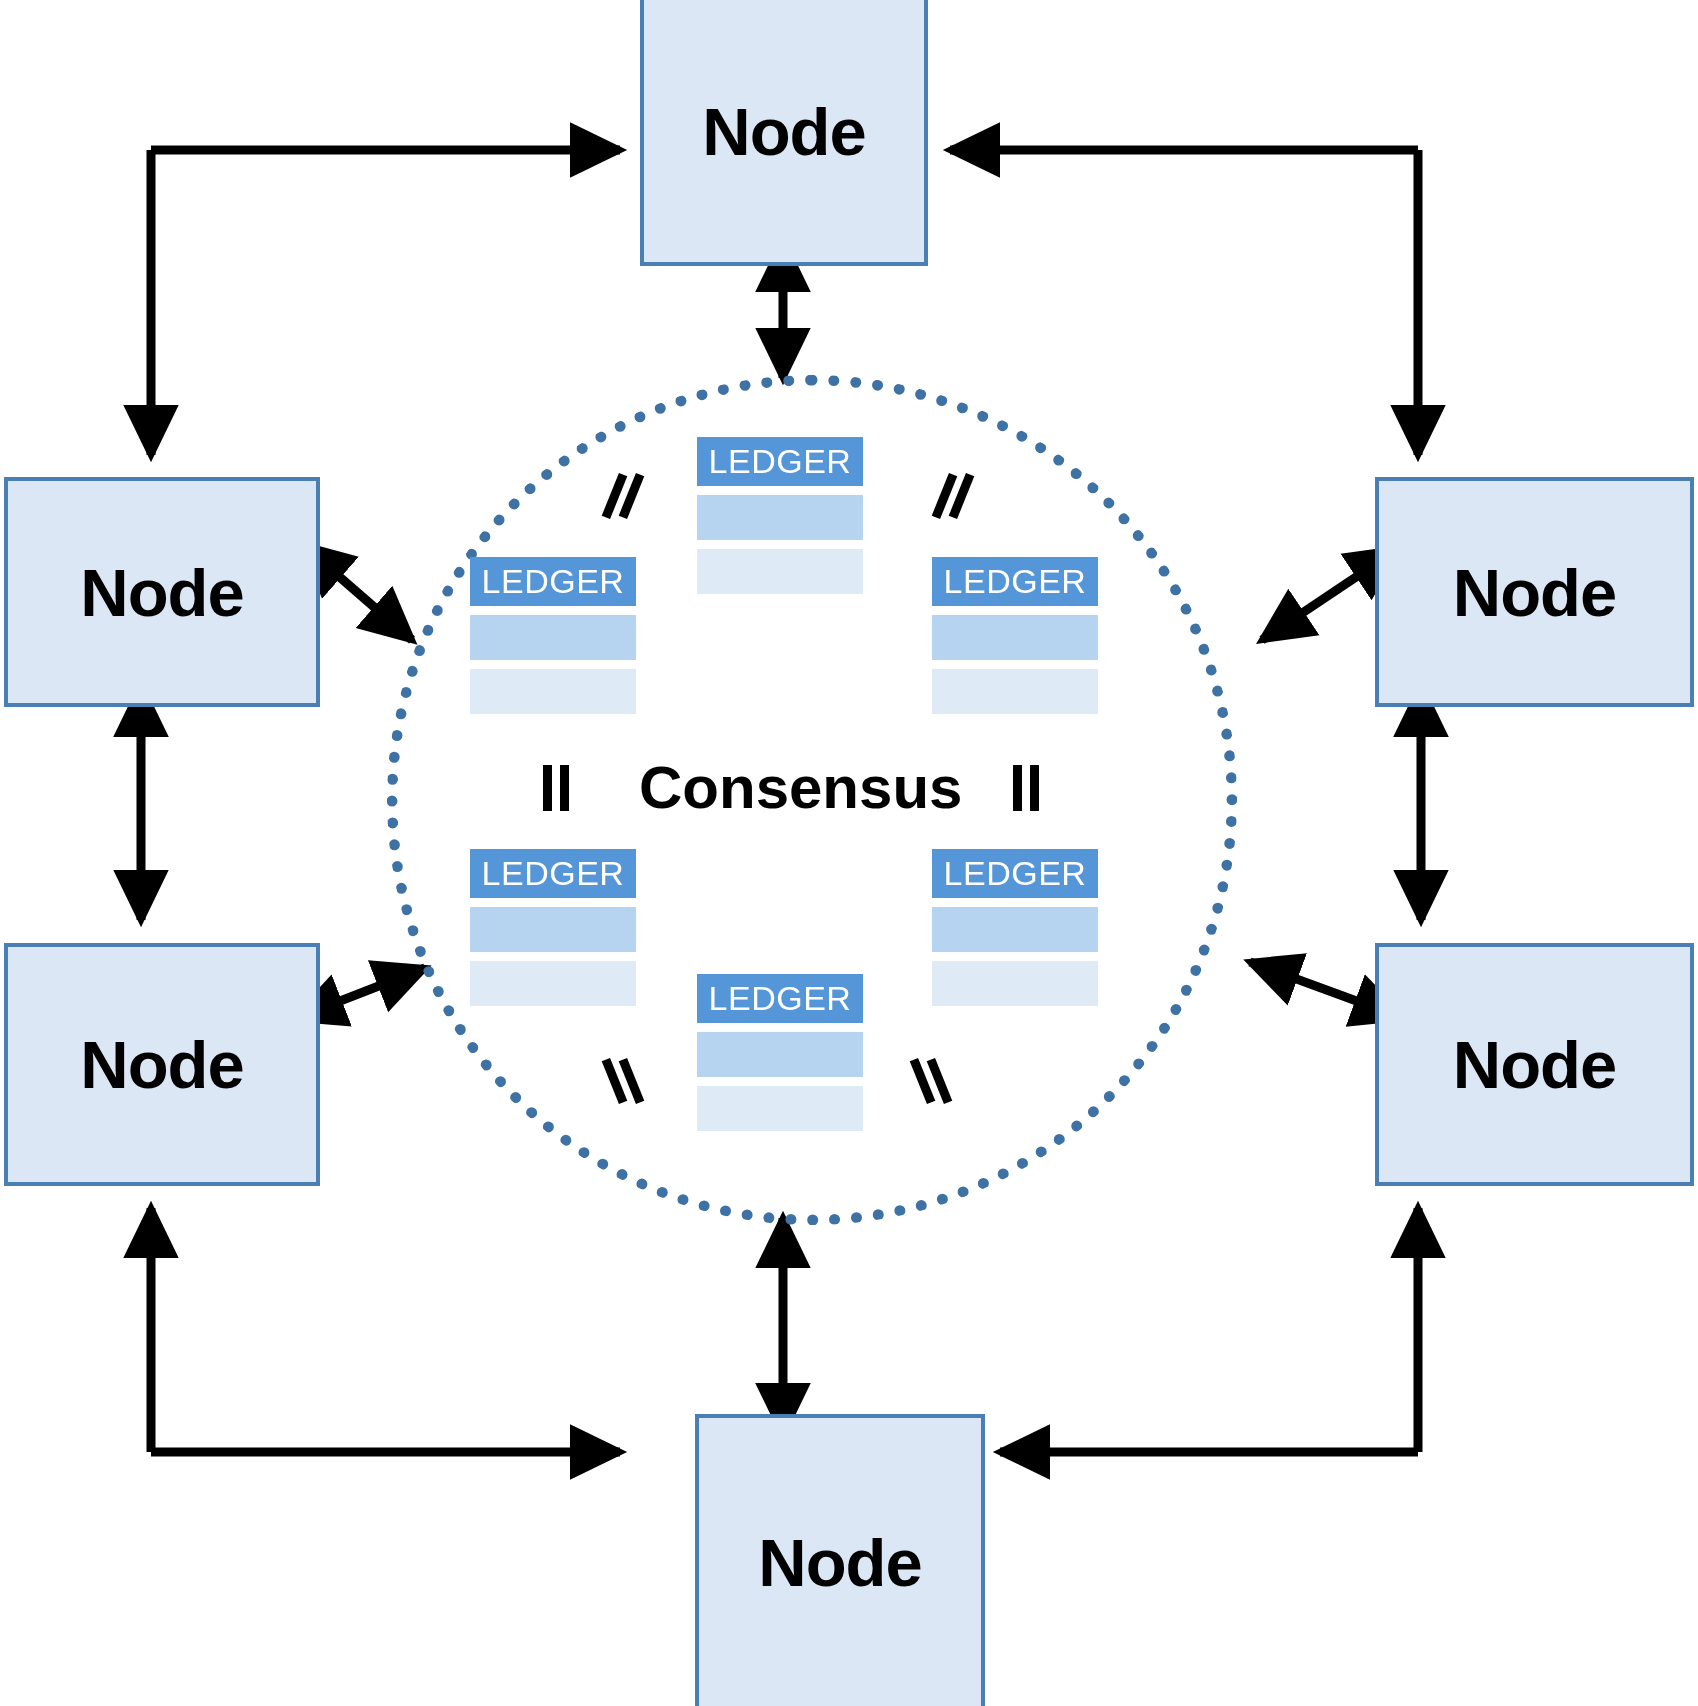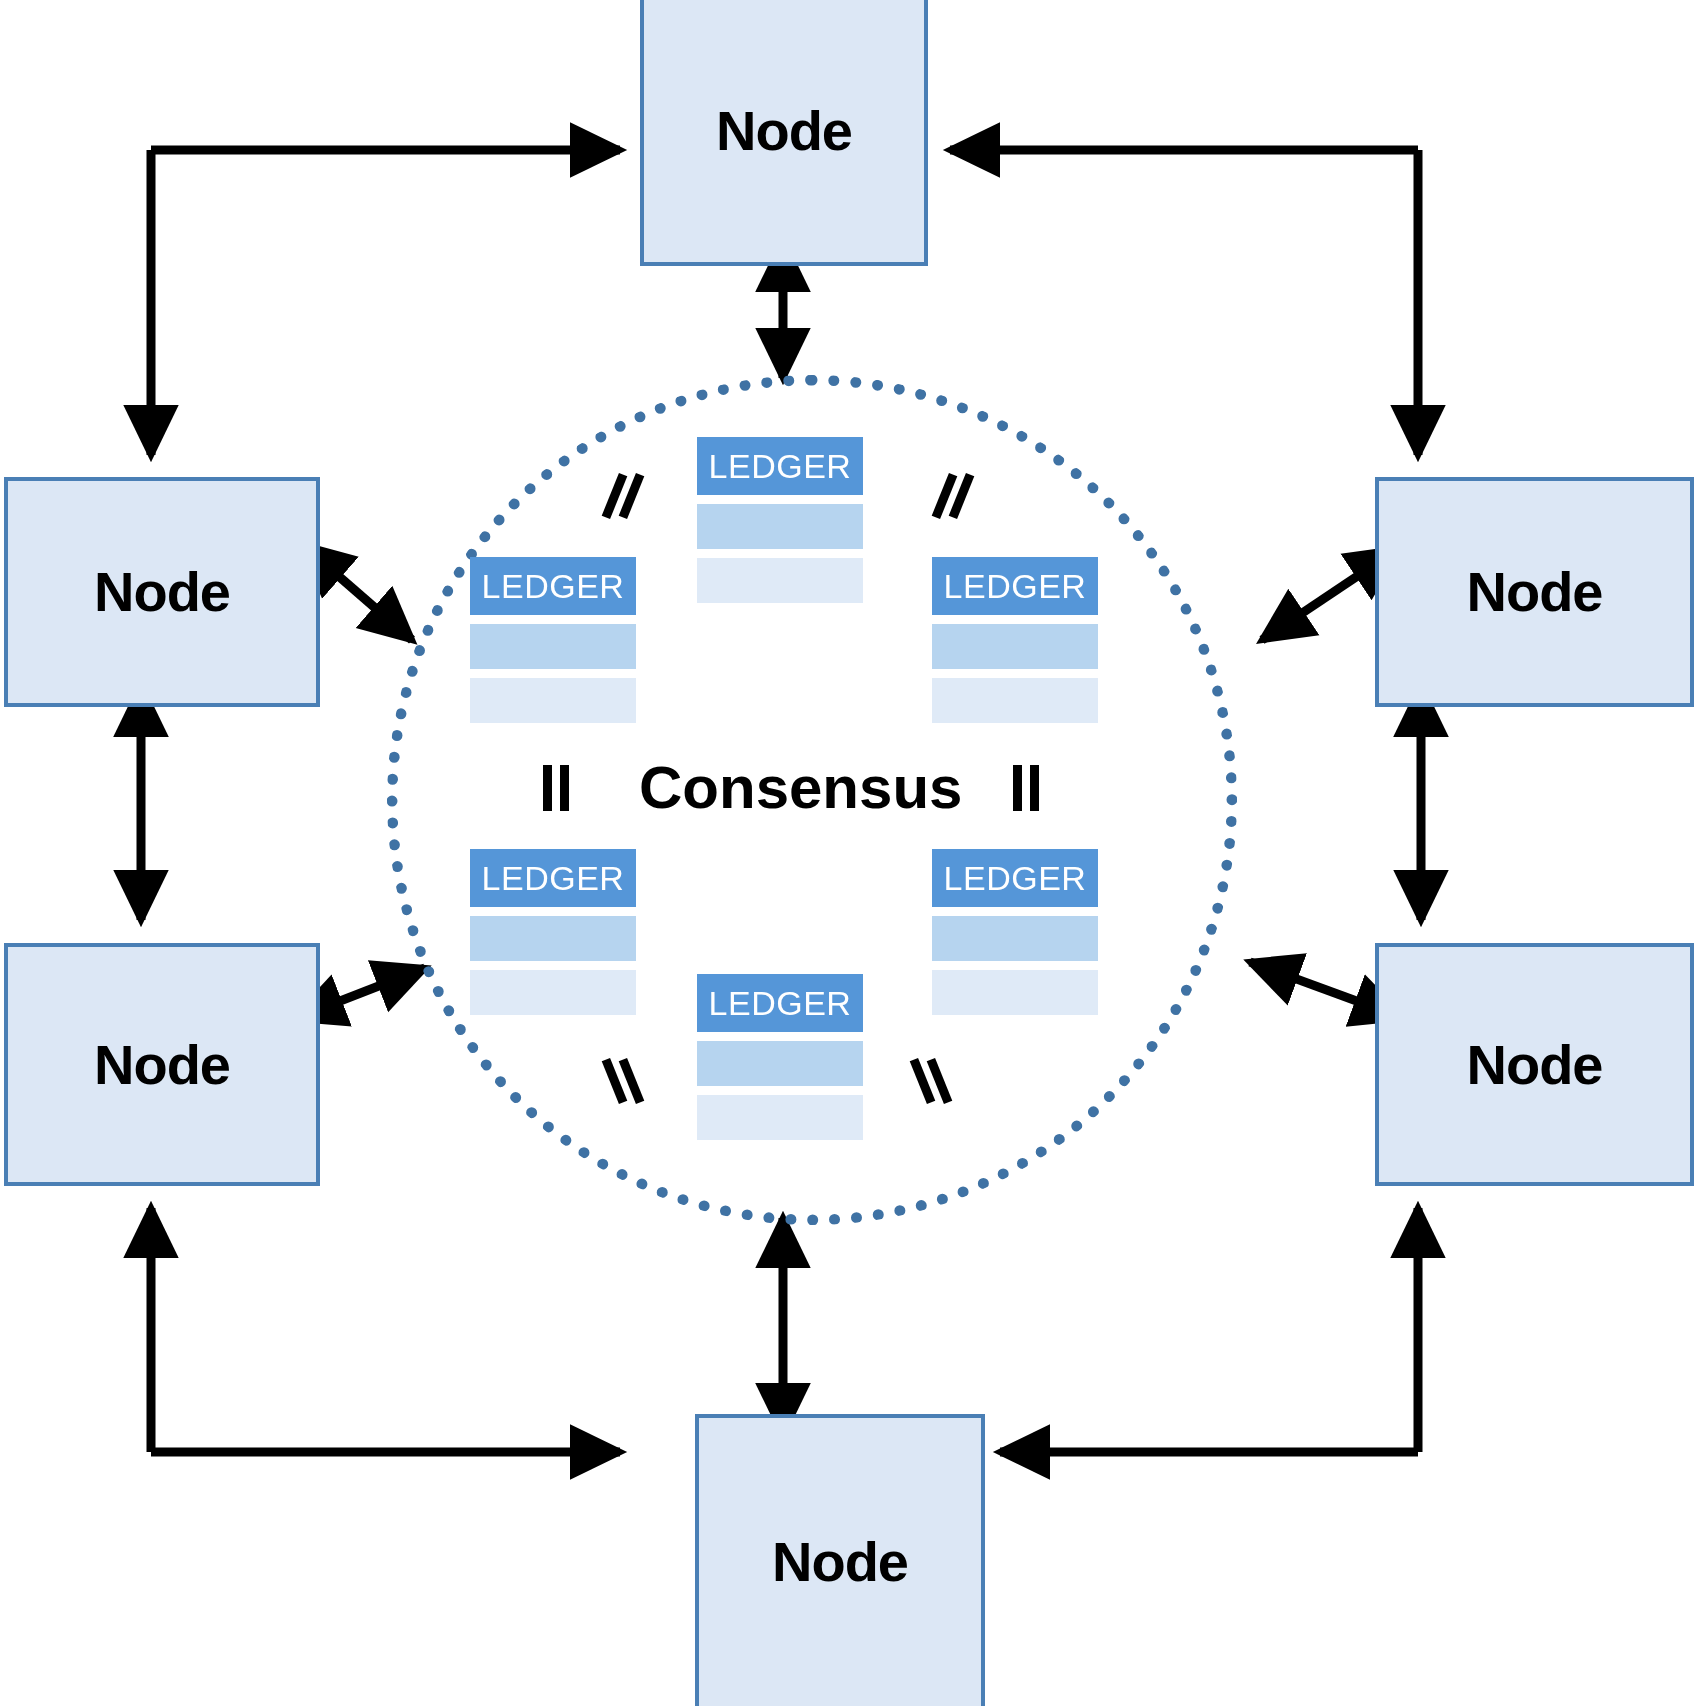--- a/index.html
+++ b/index.html
@@ -21,40 +21,40 @@
     background: #dce7f5;
     border: 4px solid #4a7fb5;
     box-sizing: border-box;
     display: flex;
     align-items: center;
     justify-content: center;
   }
   .node-label {
     font-family: "Liberation Sans", sans-serif;
     font-weight: bold;
-    font-size: 56px;
+    font-size: 67px;
     color: #000000;
     line-height: 1;
     letter-spacing: -1px;
   }
   
   .consensus-circle {
     position: absolute;
     border-radius: 50%;
     border: 11px dotted #3f72a4;
     box-sizing: border-box;
     background: transparent;
   }
   
   .ledger {
     position: absolute;
     width: 166px;
   }
   .ledger-title {
-    height: 58px;
+    height: 49px;
     background: #5596d8;
     color: #ffffff;
     font-size: 34px;
     font-family: "Liberation Sans", sans-serif;
     display: flex;
     align-items: center;
     justify-content: center;
     letter-spacing: 0.5px;
   }
   .ledger-row {

